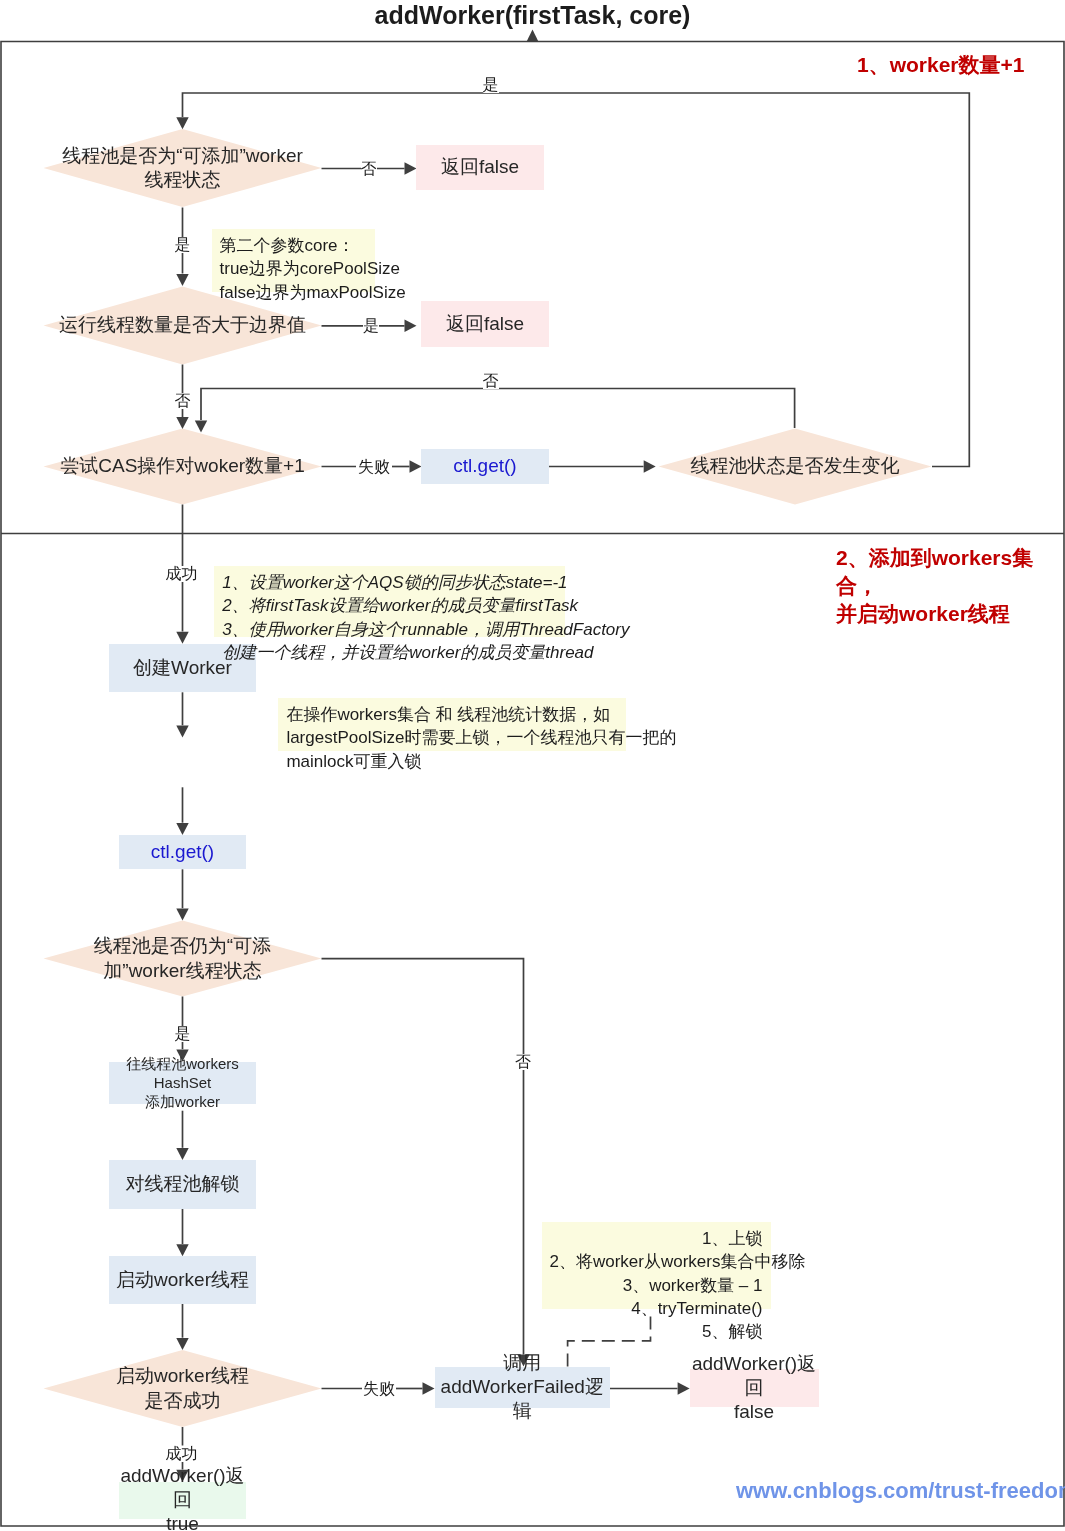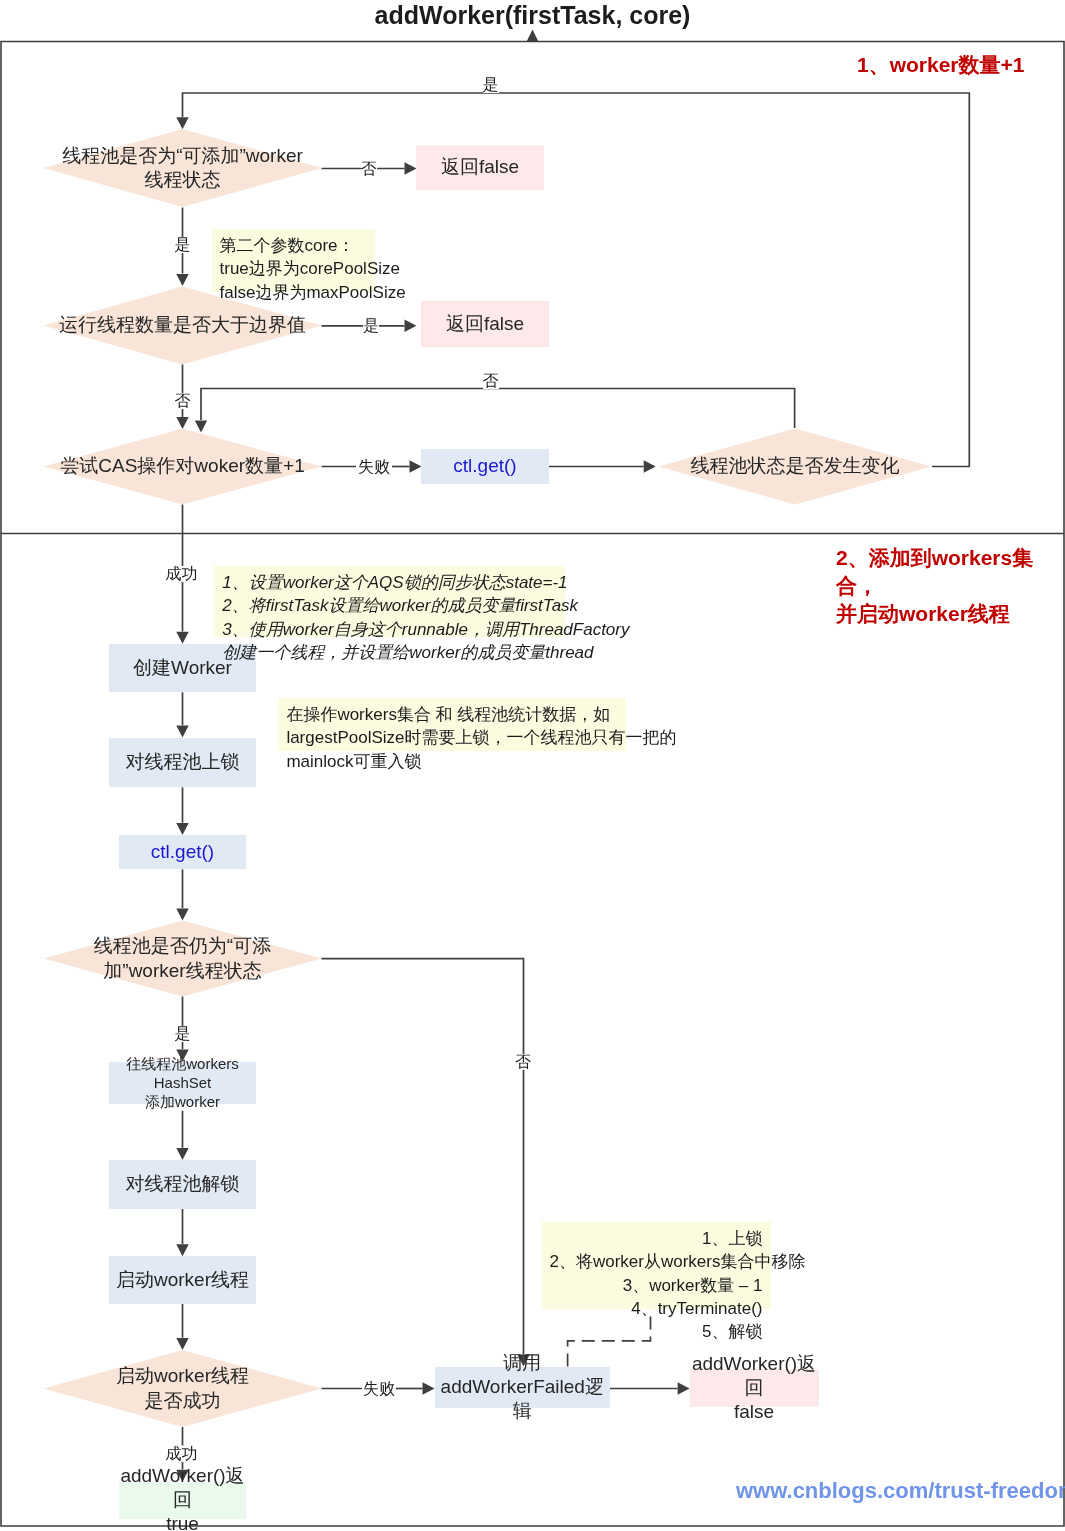--- a/index.html
+++ b/index.html
@@ -99,21 +99,20 @@
 <line x1="182.5" y1="1462.0" x2="182.5" y2="1469.5" stroke="#3f3f3f" stroke-width="1.7"></line>
 <polygon points="182.5,1481.8 176.3,1469.8 188.7,1469.8" fill="#3f3f3f"></polygon>
 <path d="M 650.5 1316.5 L 650.5 1340.8 L 567.6 1340.8 L 567.6 1368.2" fill="none" stroke="#3f3f3f" stroke-width="1.7" stroke-dasharray="13 7" stroke-linecap="butt" stroke-linejoin="miter"></path>
 </g>
 </svg>
 <div id="diagram-title">addWorker(firstTask, core)</div>
 <div class="node pink" style="left:416.0px;top:144.5px;width:128.0px;height:45.0px;font-size:19px;">返回false</div>
 <div class="node pink" style="left:421.0px;top:301.0px;width:128.0px;height:45.5px;font-size:19px;">返回false</div>
 <div class="node codeblue" style="left:421.0px;top:448.5px;width:128.0px;height:35.0px;font-size:19px;">ctl.get()</div>
 <div class="node blue" style="left:109.0px;top:643.8px;width:147.0px;height:48.5px;font-size:19px;">创建Worker</div>
-<div class="node blue" style="left:109.0px;top:737.6px;width:147.0px;height:49.7px;font-size:19px;">对线程池上锁</div>
 <div class="node codeblue" style="left:119.0px;top:835.0px;width:127.0px;height:34.3px;font-size:19px;">ctl.get()</div>
 <div class="node blue" style="left:109.0px;top:1061.5px;width:147.0px;height:42px;font-size:15px;">往线程池workers
 HashSet
 添加worker</div>
 <div class="node blue" style="left:109.0px;top:1160.1px;width:147.0px;height:48.9px;font-size:19px;">对线程池解锁</div>
 <div class="node blue" style="left:109.0px;top:1256.3px;width:147.0px;height:47.4px;font-size:19px;">启动worker线程</div>
 <div class="node blue" style="left:434.5px;top:1366.5px;width:175.5px;height:41.8px;font-size:19px;">调用addWorkerFailed逻
 辑</div>
 <div class="node pink" style="left:689.5px;top:1368.8px;width:129.0px;height:37.9px;font-size:19px;">addWorker()返回
 false</div>

